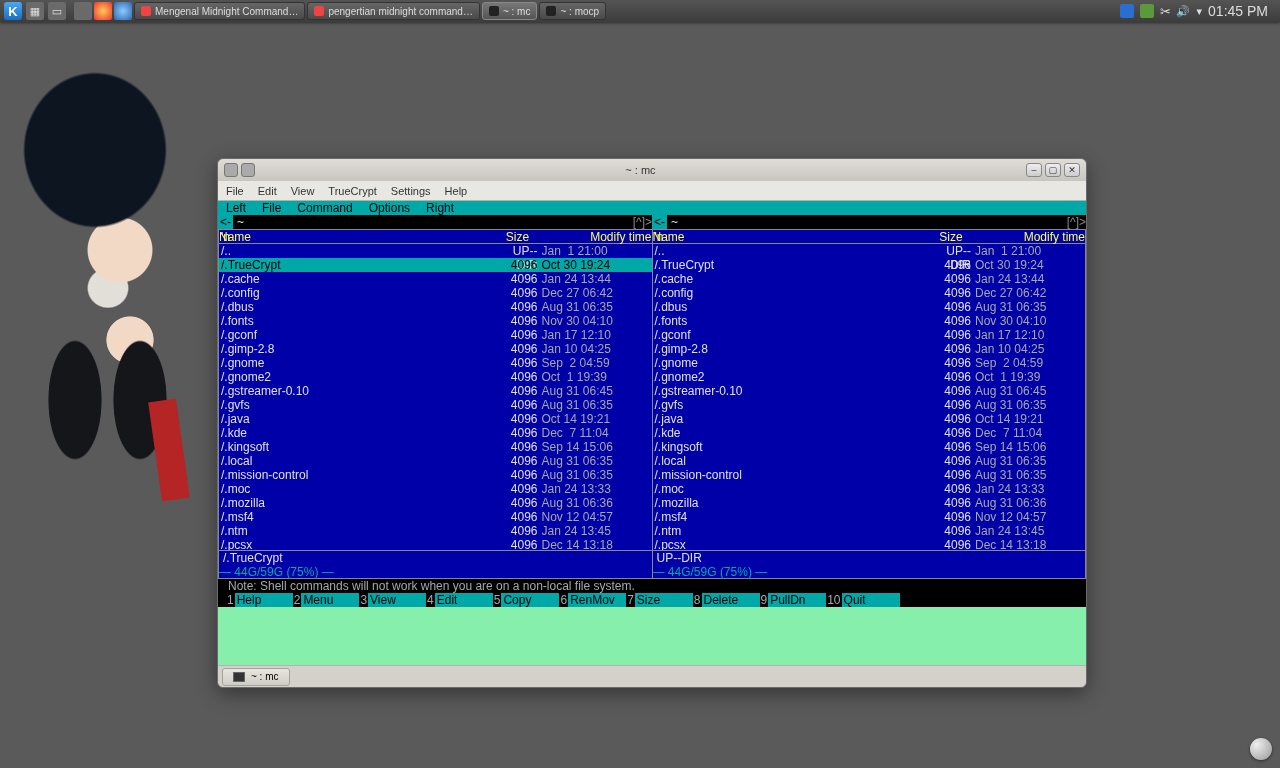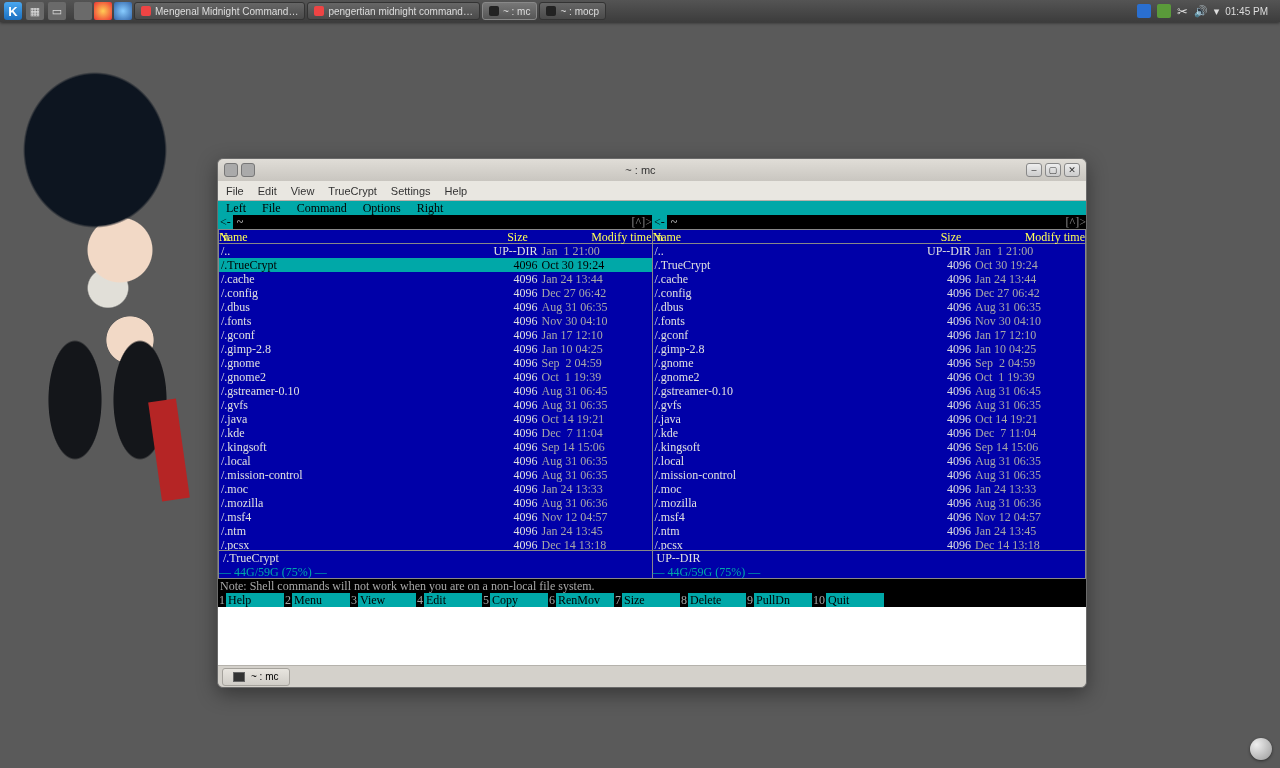--- a/index.html
+++ b/index.html
@@ -34,21 +34,21 @@
   box-shadow: 0 1px 3px rgba(0,0,0,.5);
 }
 .panel-left { display:flex; align-items:center; gap:4px; padding-left:4px; }
 .kicon { width:18px; height:18px; background:linear-gradient(#4aa8f0,#1a6fc0); border-radius:3px; display:flex; align-items:center; justify-content:center; color:#fff; font-weight:bold; font-size:13px;}
 .launcher { width:18px; height:18px; background:#6a6a6a; border-radius:2px; display:flex; align-items:center; justify-content:center;}
 .taskbar { display:flex; align-items:center; margin-left:8px; gap:2px; flex:1; overflow:hidden;}
 .task { height:18px; padding:0 6px; background:linear-gradient(#666,#4a4a4a); border:1px solid #333; border-radius:3px; display:flex; align-items:center; gap:4px; font-size:10px; max-width:200px; overflow:hidden; white-space:nowrap;}
 .task.active { background:linear-gradient(#777,#555); border-color:#888;}
 .tray { display:flex; align-items:center; gap:6px; padding:0 8px; font-size:11px;}
 .tray-icon { width:14px; height:14px; display:inline-block;}
-.clock { font-size:10px; padding-right:4px;}
+.clock { font-size:14px; padding-right:4px;}
 
 .window {
   position:absolute; left:217px; top:158px; width:870px; height:530px;
   background:#c9c6c0; border:1px solid #6a6a6a; border-radius:6px;
   box-shadow:0 6px 20px rgba(0,0,0,.4);
   display:flex; flex-direction:column;
 }
 .titlebar {
   height:22px; background:linear-gradient(#e0ddd7,#c9c6c0);
   border-radius:6px 6px 0 0; display:flex; align-items:center;
@@ -60,21 +60,21 @@
 .tb-right { display:flex; gap:3px;}
 .tb-wbtn { width:16px; height:14px; border-radius:3px; background:linear-gradient(#eee,#ccc); border:1px solid #888; font-size:9px; display:flex; align-items:center; justify-content:center; color:#333;}
 .menubar {
   height:20px; background:#e9e7e1; display:flex; align-items:center;
   padding:0 8px; gap:14px; font-size:11px; color:#333;
   border-bottom:1px solid #b5b2ac;
 }
 .menubar span { cursor:default;}
 
 .term {
-  flex:1; background:#ffffff; font-family:Liberation Serif, serif;
+  flex:1; background:#86efac; font-family:Liberation Sans, sans-serif;
   font-size:12px; line-height:14px; color:#a8a8a8;
   position:relative; overflow:hidden;
 }
 .mc-menu {
   height:14px; background:#00a8a8; color:#000; display:flex;
 }
 .mc-menu span { padding:0 8px;}
 .path-row { display:flex; height:14px;}
 .path-row .half { flex:1; background:#000; color:#e0e0e0; display:flex; align-items:center;}
 .path-row .tag { background:#00a8a8; color:#000; padding:0 2px;}
@@ -94,21 +94,21 @@
 .row.updir .c-name { color:#e0e0e0;}
 .row.selected { background:#00a8a8; color:#000;}
 .row.selected .c-mtime { color:#000;}
 .row .c-name { flex:1; padding-left:2px; overflow:hidden; white-space:nowrap;}
 .row .c-size { width:48px; text-align:right; padding-right:4px;}
 .row .c-mtime { width:110px; white-space:pre;}
 .row .c-mtime { color:#a8a8a8;}
 .hint-area { position:absolute; left:0; right:0; bottom:0; height:28px; background:#0000a8; border-top:1px solid #888;}
 .hint-line { color:#e0e0e0; padding-left:4px; height:14px;}
 .disk-line { color:#00a8a8; text-align:left; padding-right:10px; height:14px;}
-.bottom-area { background:#000; }
+.bottom-area { background:#000;padding-left:8px; }
 .note-line { color:#a8a8a8; height:14px; padding-left:2px;}
 .prompt-line { color:#a8a8a8; height:14px; padding-left:2px; display:flex; align-items:center;}
 .cursor { display:inline-block; width:7px; height:12px; background:#a8a8a8; margin-left:2px;}
 .fkeys { height:14px; background:#000; display:flex;}
 .fkey { display:flex; font-size:12px;}
 .fkey .num { color:#a8a8a8; background:#000; padding:0 1px;}
 .fkey .lbl { background:#00a8a8; color:#000; padding:0 2px; min-width:58px;}
 .window-tasks {
   height:22px; background:#d4d1cb; display:flex; align-items:center;
   padding:2px 4px; gap:4px; border-top:1px solid #b5b2ac;

